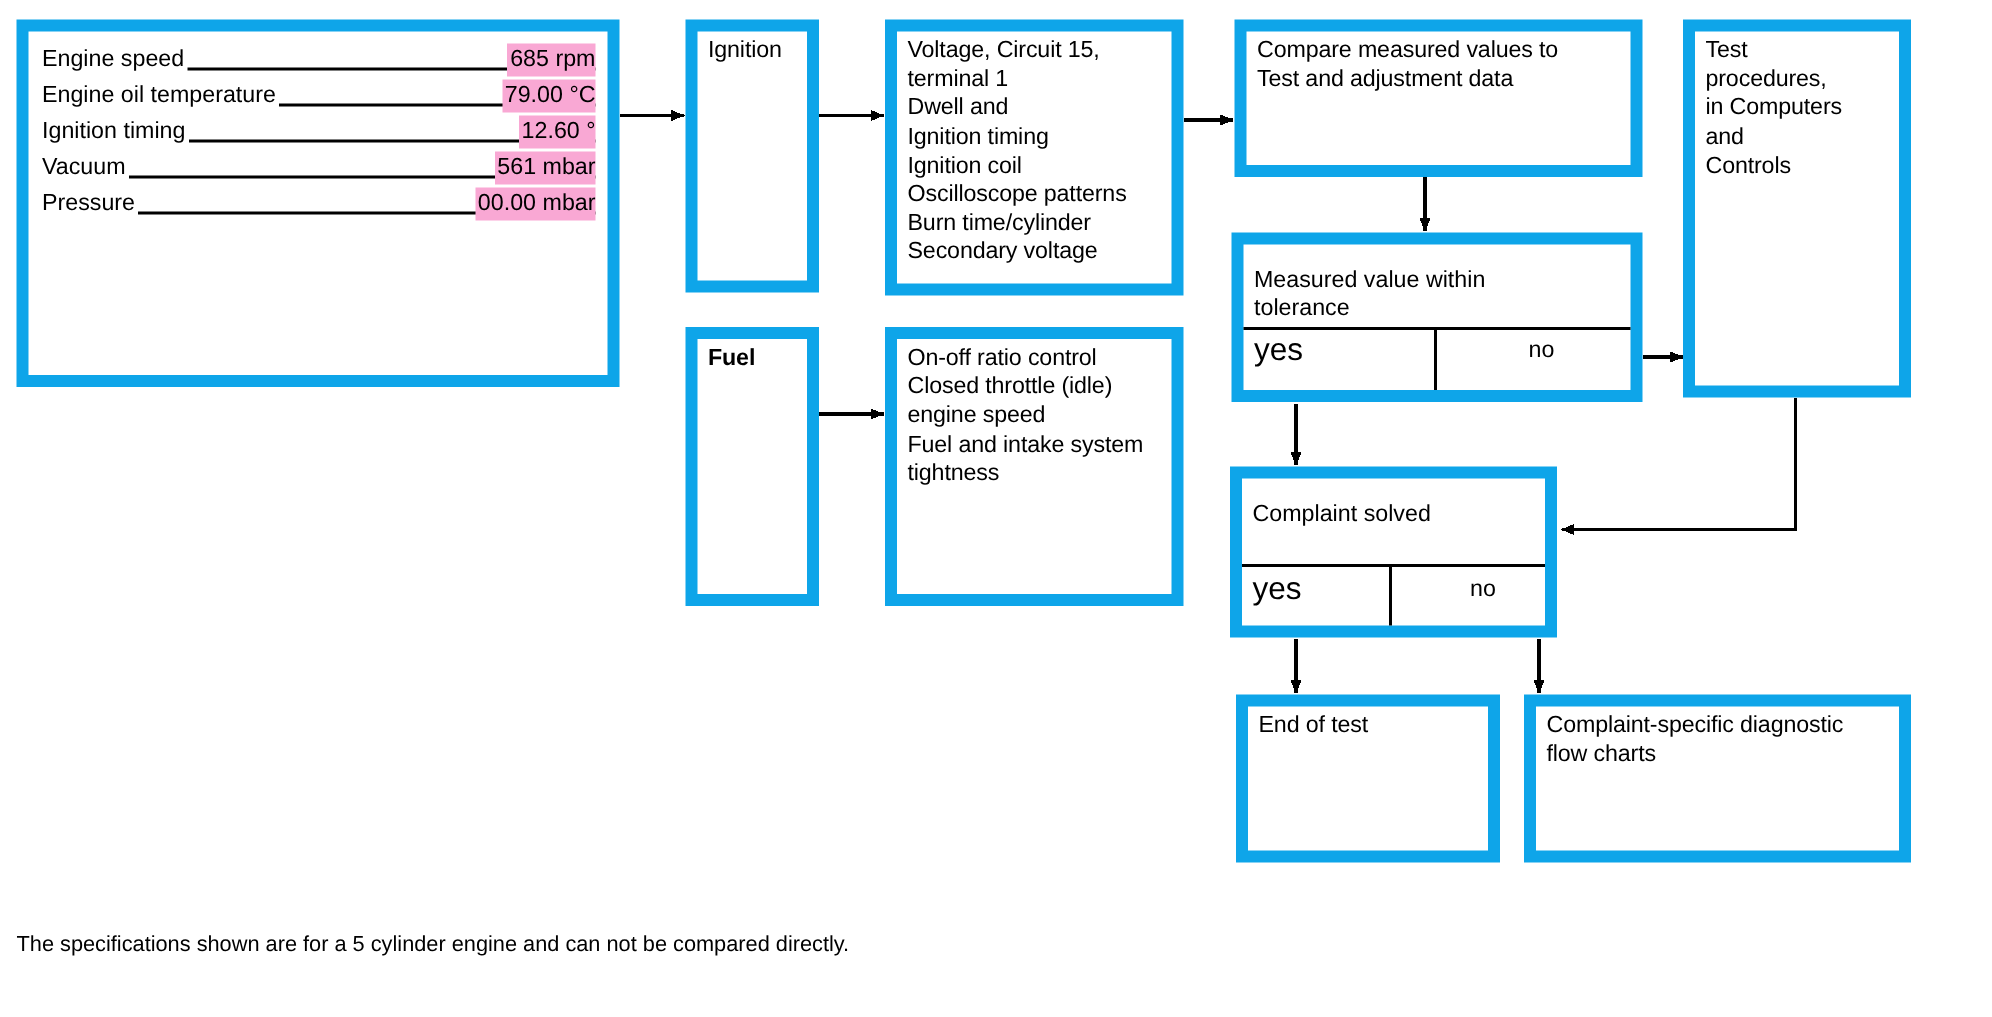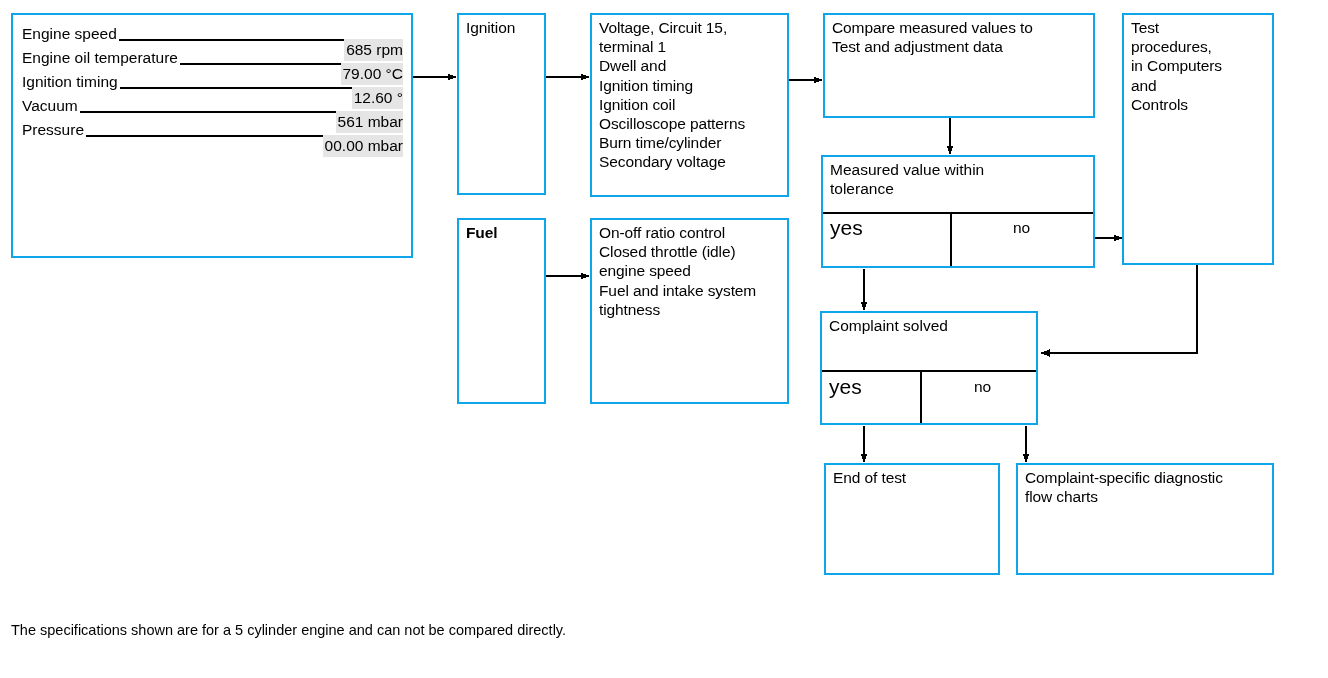--- a/index.html
+++ b/index.html
@@ -17,21 +17,21 @@
   }
   #canvas {
     position: absolute;
     left: 0; top: 0;
     width: 1328px;
     height: 678px;
   }
   .box {
     position: absolute;
     box-sizing: border-box;
-    border: 2px solid #0ea5e9;
+    border: 8px solid #0ea5e9;
     background: #ffffff;
   }
   .box-text {
     position: absolute;
     left: 7px;
     top: 3px;
     right: 4px;
     font-size: 15.5px;
     line-height: 19.2px;
     white-space: pre-line;
@@ -52,38 +52,38 @@
     left: 0;
     top: 0;
     background: #ffffff;
     padding-right: 2px;
     z-index: 2;
     white-space: nowrap;
   }
   .spec-value {
     position: absolute;
     right: 0;
-    top: 16px;
-    background: #e5e5e5;
+    top: 0;
+    background: #f9a8d4;
     padding-left: 2px;
     z-index: 2;
     white-space: nowrap;
   }
   .spec-leader {
     position: absolute;
     left: 0;
     right: 0;
     bottom: 4px;
     border-bottom: 2px solid #000000;
     z-index: 1;
   }
   
   .dec-head {
     position: absolute;
-    left: 0; top: 0; right: 0;
+    left: 0; top: 11px; right: 0;
     padding: 3px 0 0 7px;
     box-sizing: border-box;
     font-size: 15.5px;
     line-height: 19.2px;
     white-space: pre-line;
   }
   .dec-divider {
     position: absolute;
     left: 0; right: 0;
     border-top: 2px solid #000000;

